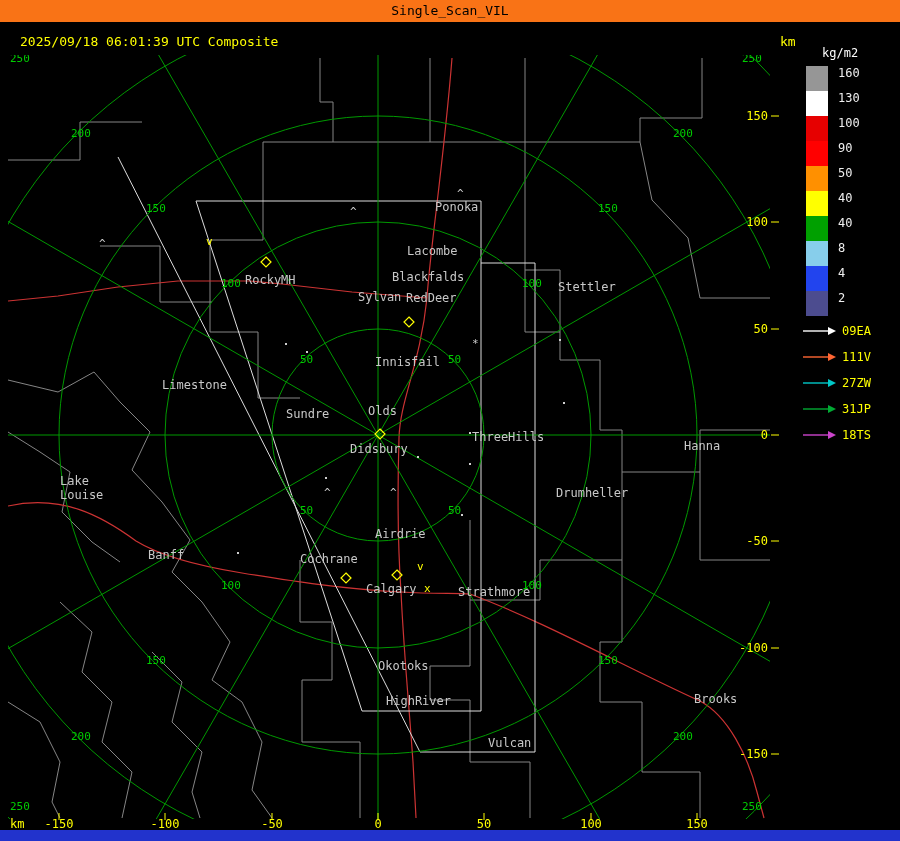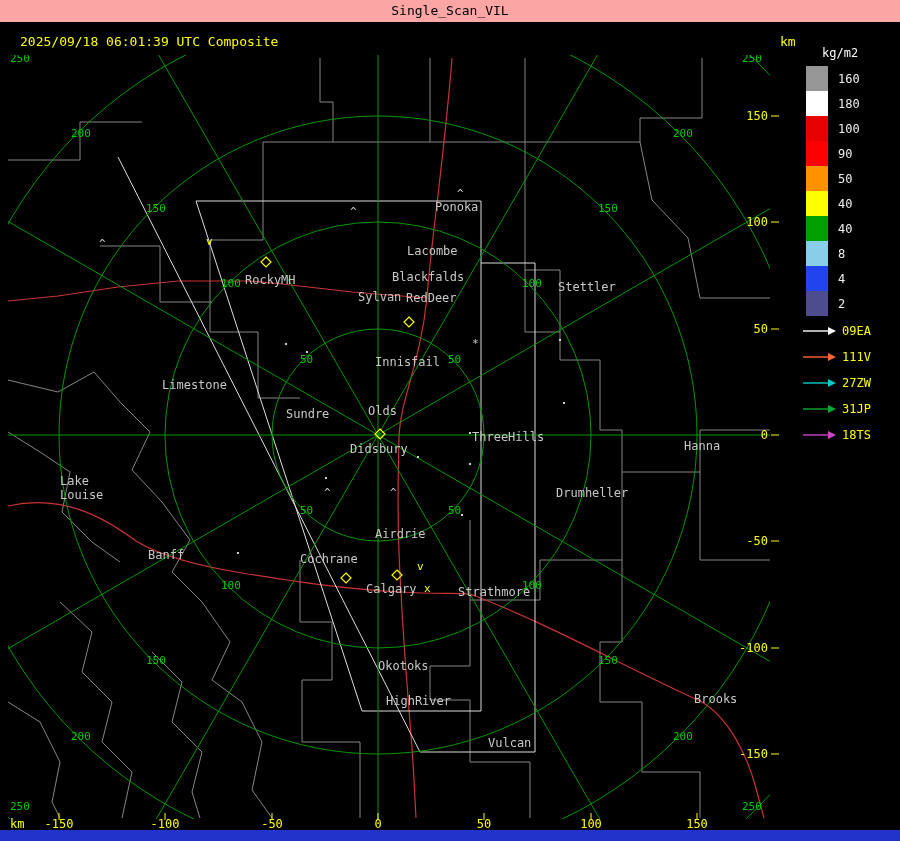--- a/index.html
+++ b/index.html
@@ -1,37 +1,37 @@
 <!DOCTYPE html>
 <html><head>
 <meta charset="utf-8">
 <style>
   html,body{margin:0;padding:0;}
   body{width:900px;height:841px;background:#000;overflow:hidden;position:relative;
        font-family:"DejaVu Sans Mono","Liberation Mono",monospace;}
-  .titlebar{position:absolute;left:0;top:0;width:900px;height:22px;background:#fca5a5;
+  .titlebar{position:absolute;left:0;top:0;width:900px;height:22px;background:#f97316;
             color:#000;font-size:13px;line-height:22px;text-align:center;}
   .timestamp{position:absolute;left:20px;top:34px;color:#ffff00;font-size:13px;white-space:pre;}
   .unit-top{position:absolute;left:780px;top:34px;color:#ffff00;font-size:13px;}
   #map{position:absolute;left:0;top:0;}
   .ring,.radial{stroke:#009900;fill:none;stroke-width:1;}
   .county{stroke:#858585;fill:none;stroke-width:1;}
   .road{stroke:#cc3333;fill:none;stroke-width:1.2;}
   .scan{stroke:#dddddd;fill:none;stroke-width:1;}
   .tick{stroke:#ffff00;stroke-width:1;}
   text{font-family:"DejaVu Sans Mono","Liberation Mono",monospace;}
   .ringlab{fill:#00cc00;font-size:11px;}
   .citylab{fill:#c8c8c8;font-size:12px;}
   .axislab{fill:#ffff00;font-size:12px;}
   .marktext{font-size:11px;}
   .diamond{stroke:#ffff00;fill:none;stroke-width:1.2;}
   .dot{fill:#cfcfcf;}
   .legend{position:absolute;left:806px;top:46px;width:92px;}
   .legend-unit{color:#ffffff;font-size:12px;margin-left:16px;margin-bottom:6px;}
-  .legend-row{display:flex;align-items:center;height:25px;}
+  .legend-row{display:flex;align-items:flex-start;height:25px;}
   .swatch{width:22px;height:25px;}
   .legend-val{color:#efefef;font-size:12px;margin-left:10px;}
   .sites{position:absolute;left:802px;top:318px;}
   .site-row{display:flex;align-items:center;height:26px;}
   .site-id{color:#ffff00;font-size:12px;margin-left:6px;}
   .bottombar{position:absolute;left:0;top:830px;width:900px;height:11px;background:#2233cc;}
 </style>
 </head>
 <body>
 
@@ -204,21 +204,21 @@
 
 <div class="legend">
   <div class="legend-unit">kg/m2</div>
   <div>
       <div class="legend-row">
         <div class="swatch" style="background: rgb(150, 150, 150);"></div>
         <div class="legend-val">160</div>
       </div>
       <div class="legend-row">
         <div class="swatch" style="background: rgb(255, 255, 255);"></div>
-        <div class="legend-val">180</div>
+        <div class="legend-val">130</div>
       </div>
       <div class="legend-row">
         <div class="swatch" style="background: rgb(230, 0, 0);"></div>
         <div class="legend-val">100</div>
       </div>
       <div class="legend-row">
         <div class="swatch" style="background: rgb(255, 0, 0);"></div>
         <div class="legend-val">90</div>
       </div>
       <div class="legend-row">

